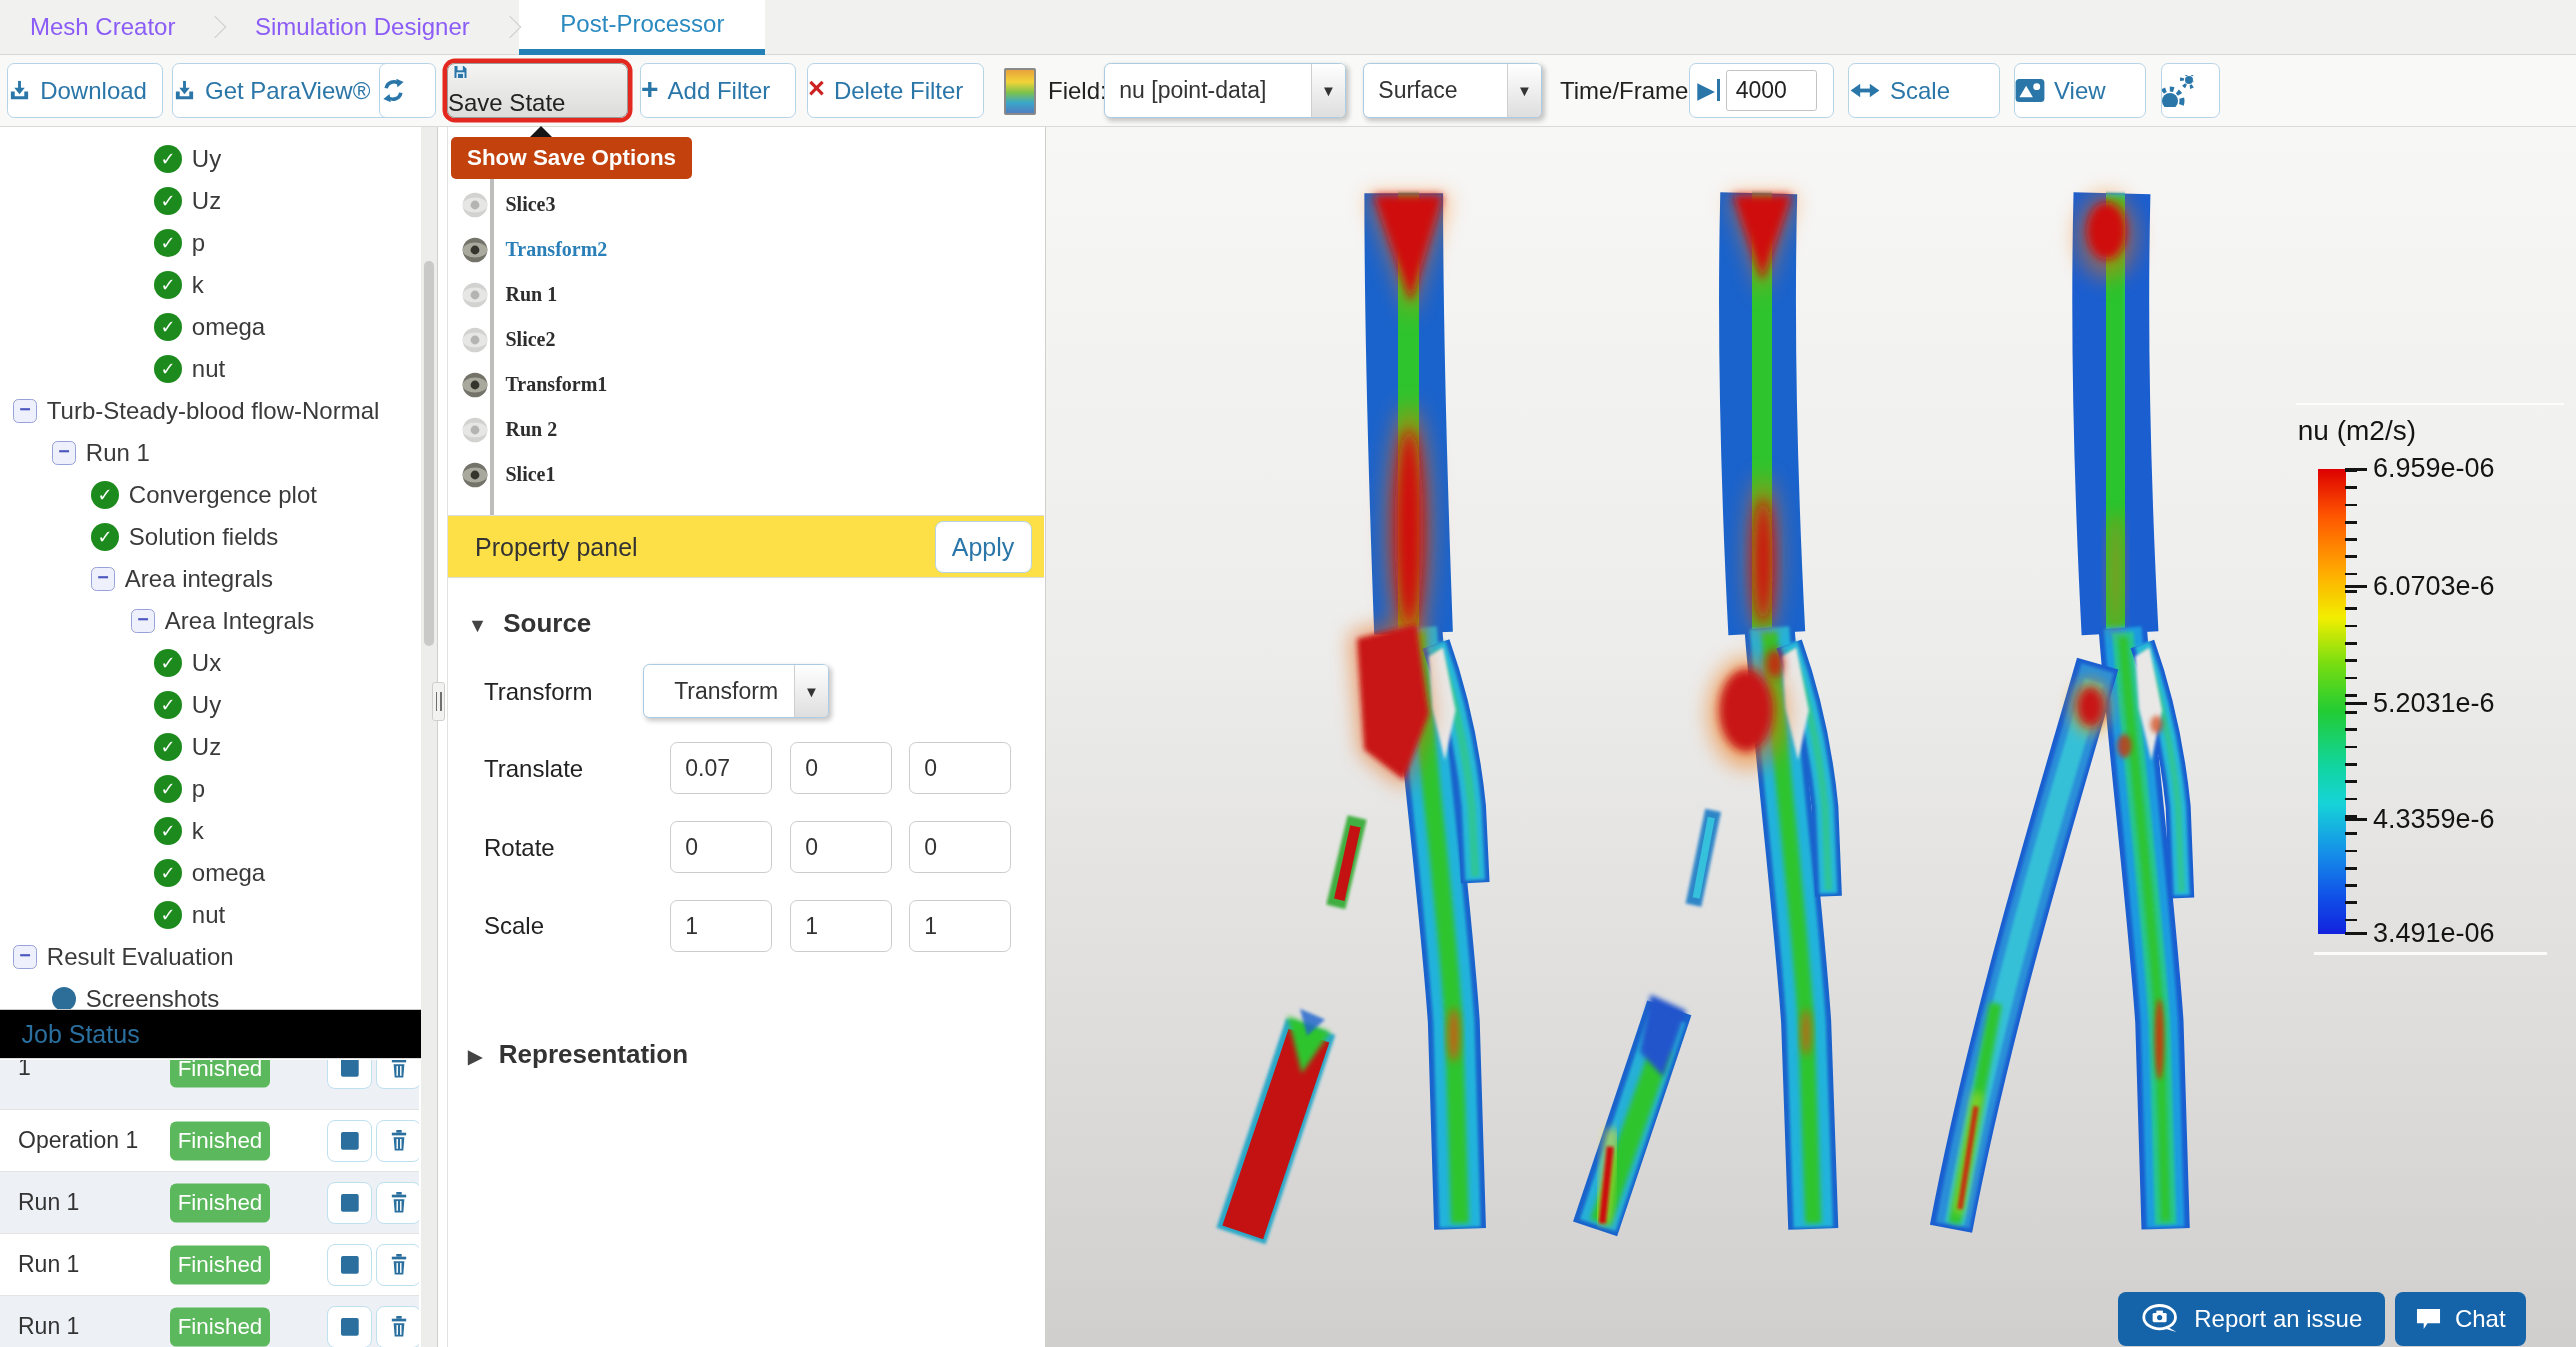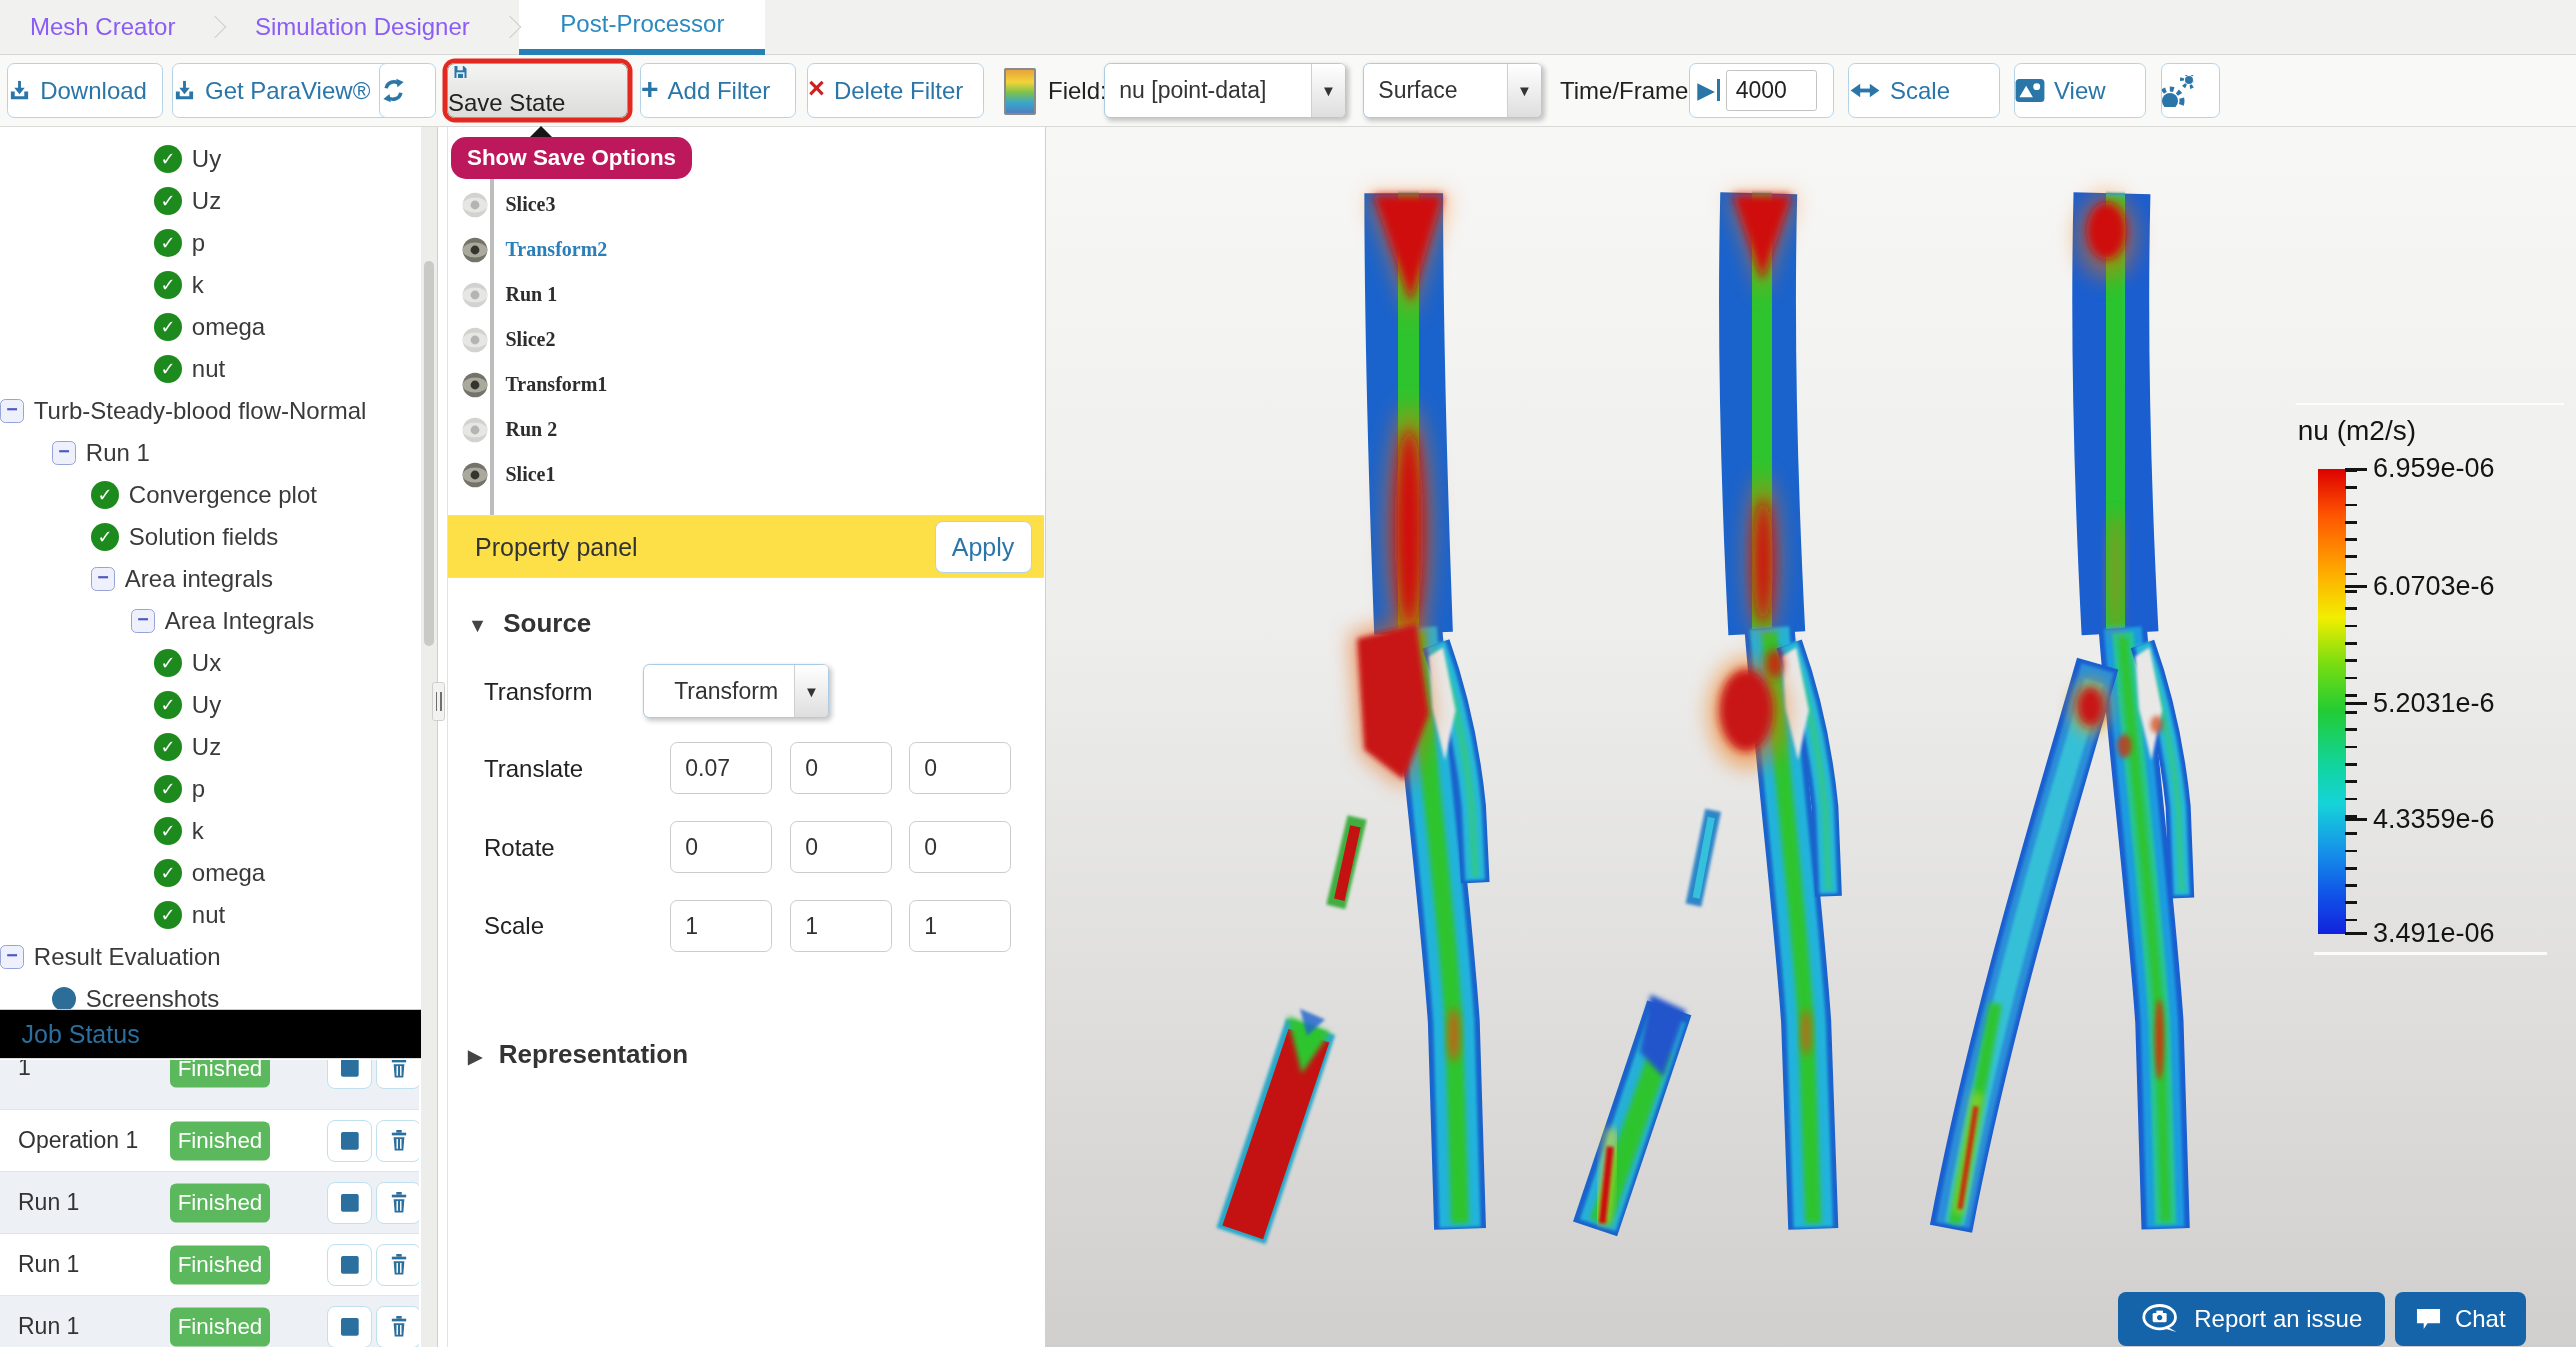--- a/index.html
+++ b/index.html
@@ -28,22 +28,22 @@
     font-size:23px; color:#333; cursor:pointer; box-shadow:2.7px 2.7px 5.4px rgba(0,0,0,0.22); }
   .sel .sel-text { flex:1; padding-left:14.3px; white-space:nowrap; overflow:hidden; }
   .sel .sel-arrow { width:34px; height:100%; border-left:0.9px solid #cfcfcf;
     background:linear-gradient(#ffffff,#dedede); display:flex; align-items:center; justify-content:center;
     font-size:15px; color:#333; border-radius:0 4.5px 4.5px 0; }
   .sel .sel-arrow::before { content:"▼"; }
   #save-state { position:absolute; left:447px; top:8px; width:181px; height:55px;
     background:linear-gradient(#f4f4f3,#dcdcda); border:1.8px solid #9a9a98; border-radius:8px;
     box-shadow:0 0 0 4.5px #e3291f; display:flex; align-items:flex-start; justify-content:center; gap:9px;
     color:#222; font-size:24px; cursor:pointer;flex-direction:column; }
-  #tooltip { position:absolute; left:451px; top:137px; background:#be185d; color:#ffffff;
-    font-size:22.4px; font-weight:bold; padding:8px 16px; border-radius:15px; z-index:60; white-space:nowrap; }
+  #tooltip { position:absolute; left:451px; top:137px; background:#c2410c; color:#ffffff;
+    font-size:22.4px; font-weight:bold; padding:8px 16px; border-radius:5px; z-index:60; white-space:nowrap; }
   #tooltip::before { content:""; position:absolute; left:79px; top:-10.7px;
     border-left:11.6px solid transparent; border-right:11.6px solid transparent; border-bottom:11.6px solid #161616; }
   .grad-icon { position:absolute; left:1004px; top:13.4px; width:32px; height:47px;
     border:2.7px solid #8a8a8a; border-radius:1.8px;
     background:linear-gradient(#e8a33d 0%,#f2d438 28%,#7fc24a 52%,#3aa7c9 76%,#4f7ec2 100%); }
   .timegrp { position:absolute; left:1689px; top:8px; width:145px; height:55px;
     border:1.8px solid #b5d3e7; border-radius:7.2px; background:#fff; display:flex; align-items:center; gap:5.4px; padding-left:7.2px; }
   .play-icon { color:#2a76a8; font-size:23px; }
   .play-icon::before { content:"▶"; }
   .play-icon::after { content:""; display:inline-block; width:3.6px; height:21.5px; background:#2a76a8; margin-left:1.8px; vertical-align:-2.7px; }
@@ -59,21 +59,21 @@
     background:linear-gradient(180deg,#f7f7f6 0%,#ededec 42%,#dbdad9 80%,#d0cfce 100%);
     border-left:0.9px solid #cfcfcd; overflow:hidden; }
   #resize-handle { position:absolute; left:432px; top:682px; width:13.4px; height:39px;
     background:#f2f2f1; border:0.9px solid #cfcfcd; border-radius:2.7px; z-index:40; cursor:col-resize;
     display:flex; align-items:center; justify-content:center; gap:2.7px; }
   #resize-handle i { width:1.8px; height:19.7px; background:#6f6f6f; display:block; }
 
   
   #tree { position:absolute; left:0; top:10.7px; right:18px; }
   .trow { display:flex; align-items:center; height:42px; gap:9.8px; font-size:24px; color:#3a3a3a; cursor:pointer; }
-  .lvl0 { padding-left:0; } .lvl1 { padding-left:52px; } .lvl2 { padding-left:91px; }
+  .lvl0 { padding-left:13px; } .lvl1 { padding-left:52px; } .lvl2 { padding-left:91px; }
   .lvl3 { padding-left:131px; } .lvl4 { padding-left:154px; }
   .ic-check { width:28px; height:28px; border-radius:50%; background:#1d8a1d; color:#fff;
     display:flex; align-items:center; justify-content:center; font-size:18px; font-weight:bold; flex:none; }
   .ic-check::before { content:"✓"; }
   .ic-minus { width:24px; height:24px; border-radius:5.4px; border:1.8px solid #96a2d8; background:#eef0fb;
     color:#4d59c0; display:flex; align-items:center; justify-content:center; font-size:19.7px; font-weight:bold; flex:none; }
   .ic-minus::before { content:"−"; margin-top:-2.7px; }
   .ic-dot { width:24px; height:24px; border-radius:50%; background:#2d6e99; flex:none; }
 
   

